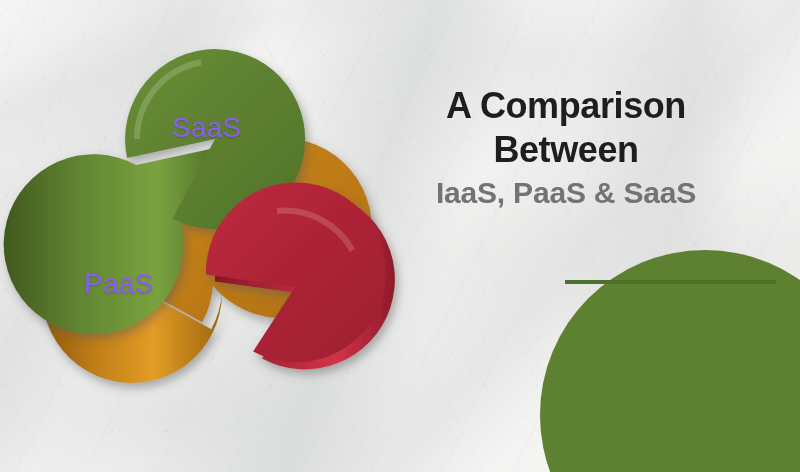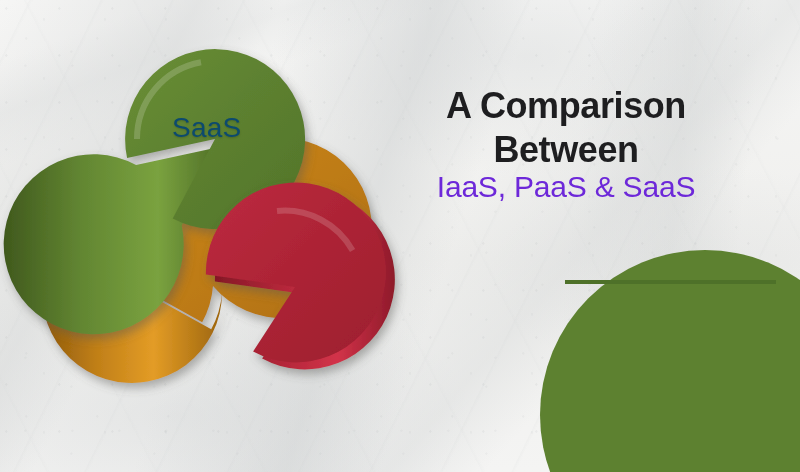--- a/index.html
+++ b/index.html
@@ -76,46 +76,46 @@
   .headline .l2{
     display:block;
     font-size:36px;
     font-weight:bold;
     letter-spacing:-.4px;
     color:#1e1e20;
   }
   .headline .l2{ margin-top:7px; }
   .headline .l3{
     display:block;
-    margin-top:4px;
+    margin-top:10px;
     font-size:30px;
-    font-weight:normal;
+    font-weight:bold;
     letter-spacing:-.2px;
-    color:#6d28d9;
+    color:#737373;
   }
   .rule{
     position:absolute;
     left:565px;
     top:280px;
     width:211px;
     height:4px;
     background:#4e7129;
   }
 
   
   .shapes{
     position:absolute;
     left:0;top:0;
     width:430px;height:430px;
   }
   .shapes svg{ display:block; }
 
   .blob-label{
     position:absolute;
-    color:#0c4a6e;
+    color:#8b5cf6;
     font-size:28px;
     font-weight:normal;
     letter-spacing:.2px;
     white-space:nowrap;
     text-shadow:0 1px 2px rgba(0,0,0,.18);
   }
   .lbl-saas{ left:172px; top:112px; }
   .lbl-paas{ left:84px;  top:268px; }
   .lbl-iaas{ left:268px; top:271px; }
 </style>
@@ -212,20 +212,21 @@
                  L 295,287
                  L 205.9,274.5 Z" fill="url(#gIaaSEdge)" transform="translate(9,7)"></path>
         <path d="M253.1,351.6
                  A 90,90 0 1,0 205.9,274.5
                  L 295,287 Z" fill="url(#gIaaSFace)"></path>
         <path d="M295,287 m -18,-76 a 78,78 0 0,1 75.6,39.5" fill="none" stroke="rgba(255,255,255,.16)" stroke-width="6"></path>
       </g>
     </svg>
 
     <span class="blob-label lbl-saas">SaaS</span>
+    <span class="blob-label lbl-paas">PaaS</span>
   </div>
 
   <div class="headline">
     <span class="l1">A Comparison</span>
     <span class="l2">Between</span>
     <span class="l3">IaaS, PaaS &amp; SaaS</span>
   </div>
 
   <div class="rule"></div>
 

